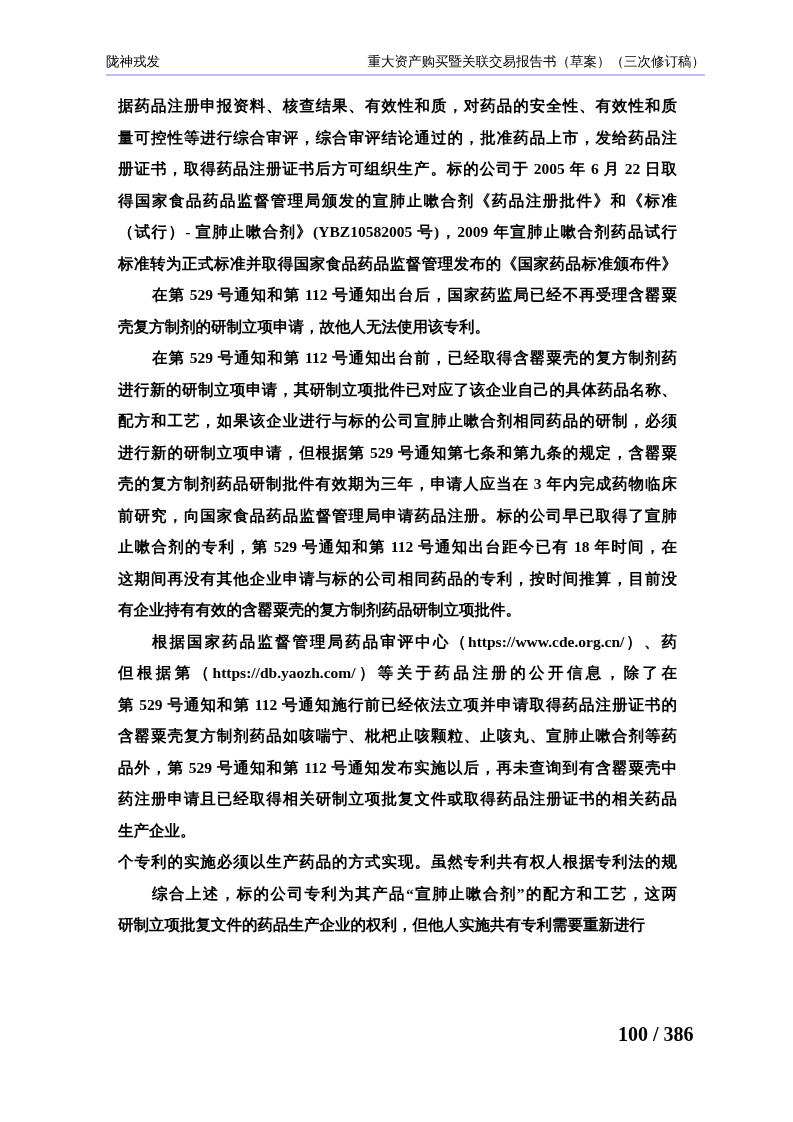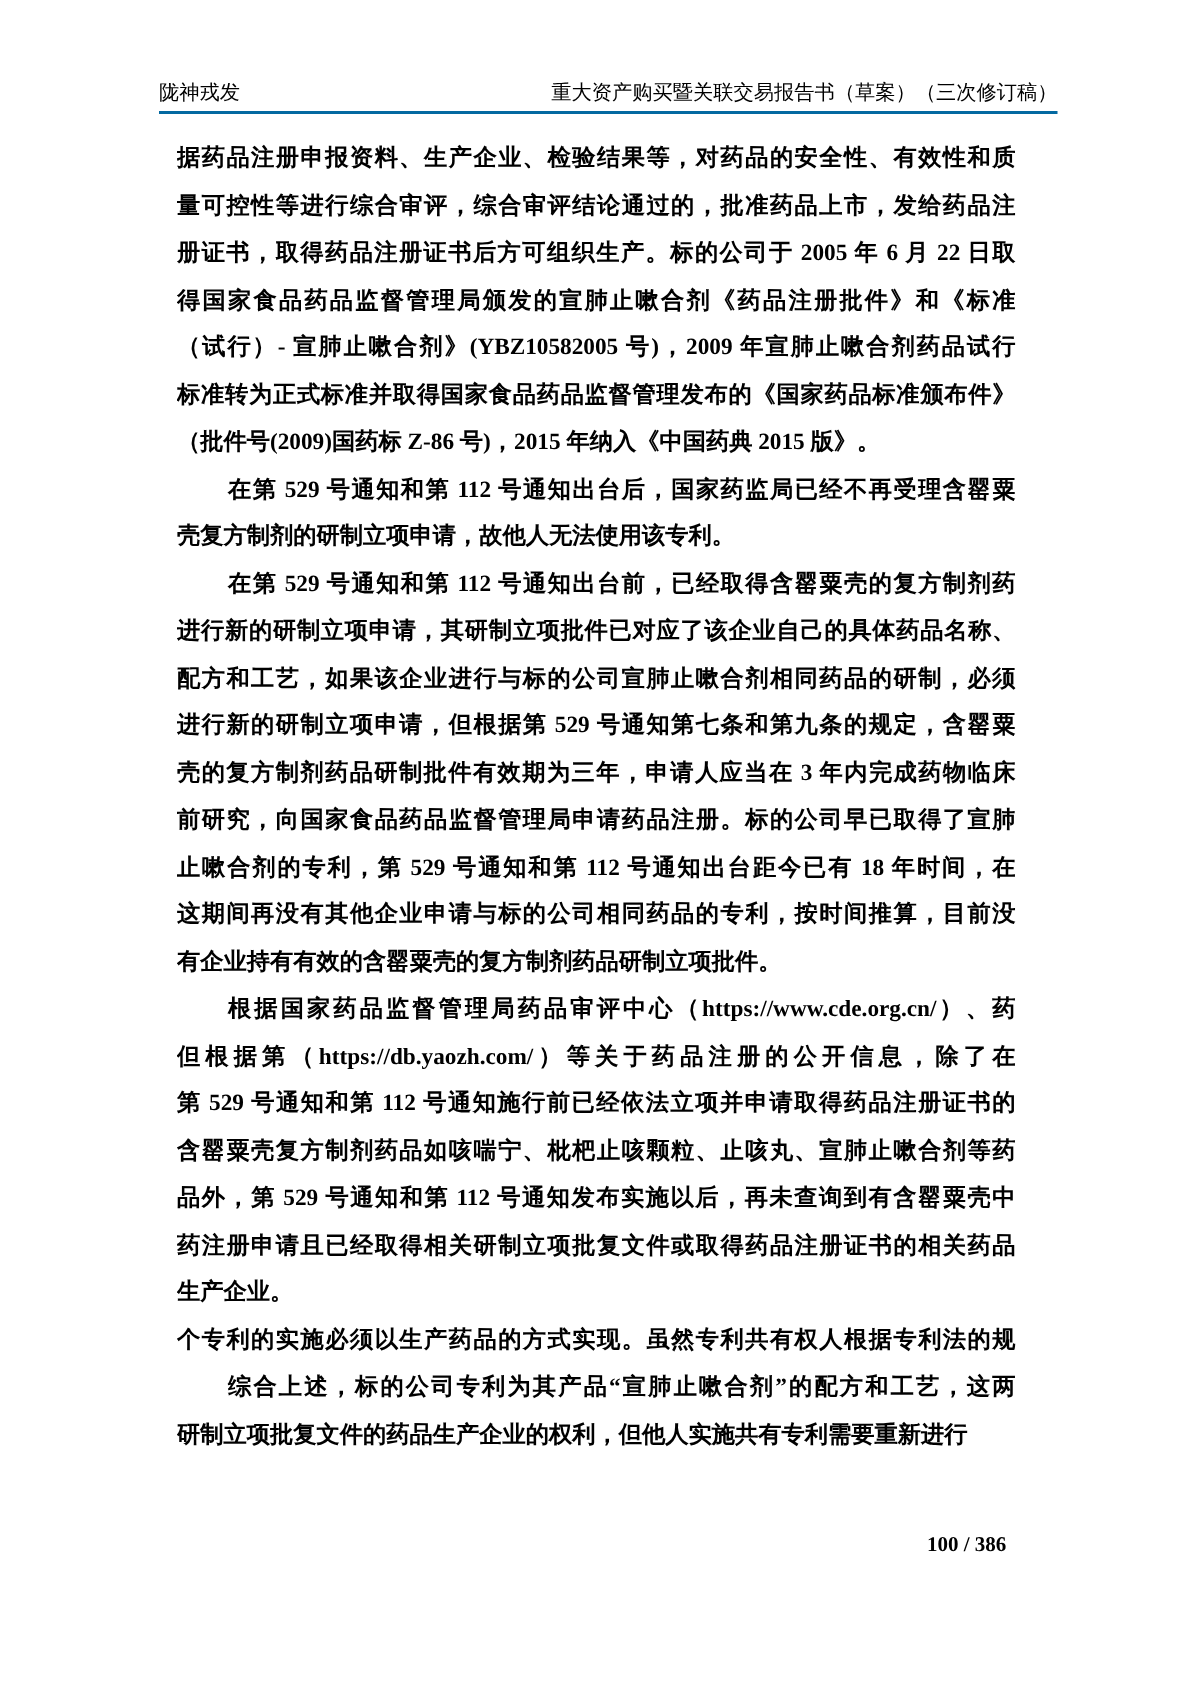--- a/index.html
+++ b/index.html
@@ -17,21 +17,21 @@
     overflow: hidden;
   }
   .header {
     position: absolute;
     top: 54px;
     left: 106px;
     width: 599px;
     display: flex;
     justify-content: space-between;
     align-items: flex-end;
-    border-bottom: 2px solid #0369a1;
+    border-bottom: 2px solid #c4b5fd;
     padding-bottom: 4px;
     font-size: 13.5px;
     line-height: 16px;
     font-weight: normal;
   }
   .header .h-left { white-space: nowrap; }
   .header .h-right { white-space: nowrap; }
   .doc-body {
     position: absolute;
     top: 90px;
@@ -54,46 +54,45 @@
     text-align-last: left;
   }
   .line.first-indent {
     text-indent: 34px;
   }
   .footer {
     position: absolute;
     top: 1023px;
     left: 618px;
     width: 60px;
-    font-size: 14px;
+    font-size: 20px;
     font-weight: bold;
     text-align: left;
     white-space: nowrap;
     font-family: "Liberation Serif", "DejaVu Serif", serif;
   }
 </style>
 </head>
 <body>
 
 <div class="page">
 
   <div class="header">
     <span class="h-left">陇神戎发</span>
     <span class="h-right">重大资产购买暨关联交易报告书（草案）（三次修订稿）</span>
   </div>
 
   <div class="doc-body" id="doc-body">
       <div class="para">
-        <div class="line">据药品注册申报资料、生产企业、检验结果等，对药品的安全性、有效性和质</div>
+        <div class="line">据药品注册申报资料、核查结果、有效性和质，对药品的安全性、有效性和质</div>
         <div class="line">量可控性等进行综合审评，综合审评结论通过的，批准药品上市，发给药品注</div>
         <div class="line">册证书，取得药品注册证书后方可组织生产。标的公司于 2005 年 6 月 22 日取</div>
         <div class="line">得国家食品药品监督管理局颁发的宣肺止嗽合剂《药品注册批件》和《标准</div>
         <div class="line">（试行）- 宣肺止嗽合剂》(YBZ10582005 号)，2009 年宣肺止嗽合剂药品试行</div>
         <div class="line">标准转为正式标准并取得国家食品药品监督管理发布的《国家药品标准颁布件》</div>
-        <div class="line para-end">（批件号(2009)国药标 Z-86 号)，2015 年纳入《中国药典 2015 版》。</div>
       </div>
       <div class="para">
         <div class="line first-indent">在第 529 号通知和第 112 号通知出台后，国家药监局已经不再受理含罂粟</div>
         <div class="line para-end">壳复方制剂的研制立项申请，故他人无法使用该专利。</div>
       </div>
       <div class="para">
         <div class="line first-indent">在第 529 号通知和第 112 号通知出台前，已经取得含罂粟壳的复方制剂药</div>
         <div class="line">进行新的研制立项申请，其研制立项批件已对应了该企业自己的具体药品名称、</div>
         <div class="line">配方和工艺，如果该企业进行与标的公司宣肺止嗽合剂相同药品的研制，必须</div>
         <div class="line">进行新的研制立项申请，但根据第 529 号通知第七条和第九条的规定，含罂粟</div>

